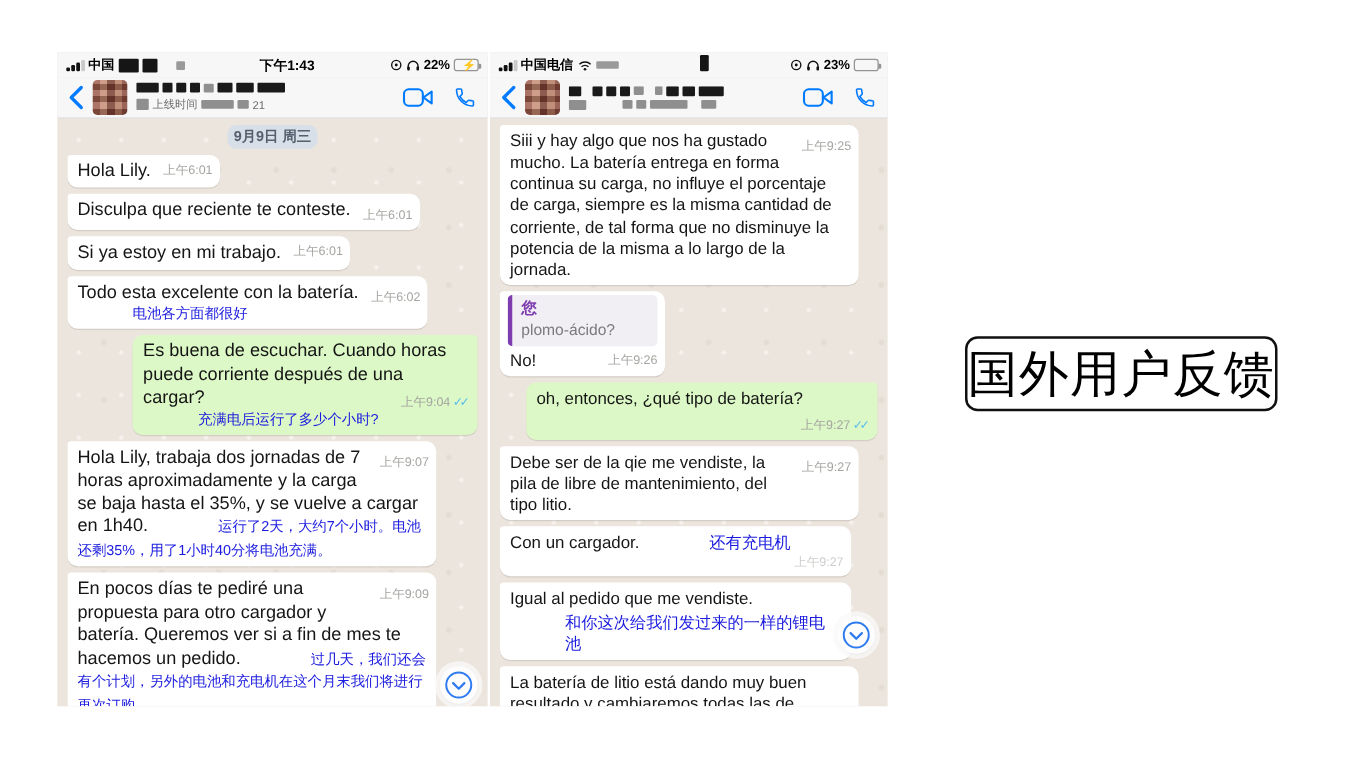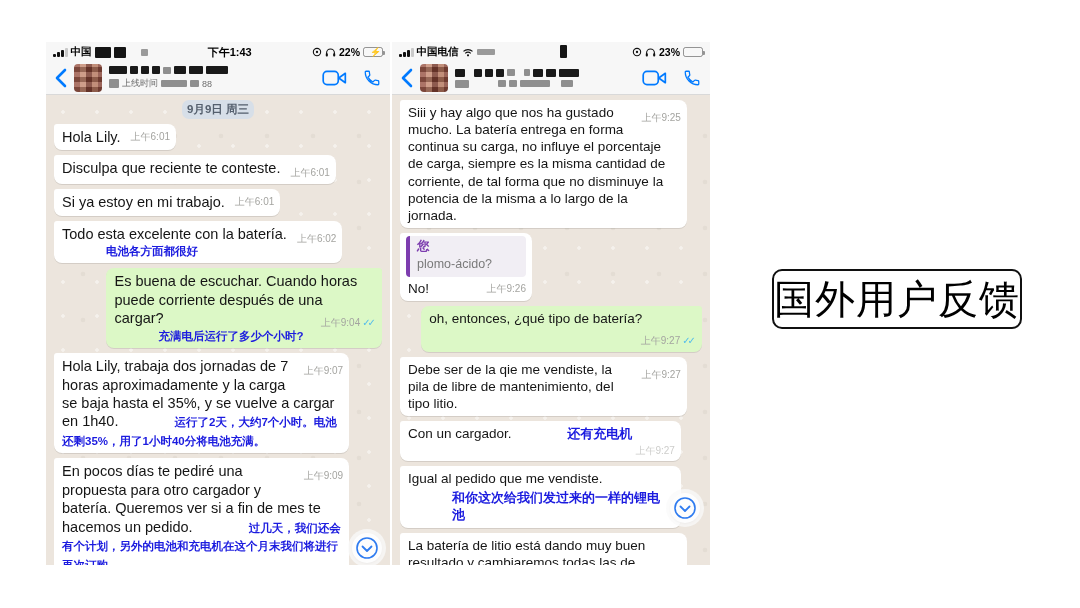--- a/index.html
+++ b/index.html
@@ -51,21 +51,21 @@
   .msg { position:relative; max-width:88%; border-radius:8px; padding:4px 8px 4px 8px; font-size:14.5px; line-height:1.27; color:#151515; box-shadow:0 1px 0.5px rgba(0,0,0,.10); display:flow-root; flex:0 0 auto; }
   #phone-right .msg { font-size:13.5px; max-width:93%; }
   .in  { background:#ffffff; align-self:flex-start; border-top-left-radius:3px; }
   .out { background:#dcf8c6; align-self:flex-end; border-top-right-radius:3px; }
 
   .meta { float:right; margin:8px -2px 0 10px; display:flex; align-items:center; gap:2px; white-space:nowrap; }
   .time { font-size:10px; color:#a4a4a0; }
   .time.faded { opacity:.55; }
   .ticks { font-size:10px; color:#53bdeb; letter-spacing:-3px; padding-right:3px; }
 
-  .ann { color:#1b1bdf; font-weight:bold; font-size:11.5px; line-height:1.35;padding-left:44px; }
+  .ann { color:#1b1bdf; font-weight:normal; font-size:11.5px; line-height:1.35;padding-left:44px; }
   .ann.block { display:block; margin-top:1px; }
   .ann.inline { display:inline; margin-left:8px; }
   .ann-overlay { position:relative; z-index:3; align-self:flex-end; max-width:99%; margin:-3px 2px -32px 0; color:#1b1bdf; font-weight:bold; font-size:11.5px; line-height:1.4; flex:0 0 auto; }
 
   .quote { border-left:4px solid #7d3daf; background:#f1eef4; border-radius:4px; padding:3px 7px 4px 7px; margin:-1px -2px 3px -2px; }
   .quote .qsender { color:#7d3daf; font-weight:bold; font-size:12.5px; display:block; }
   .quote .qtext { color:#7a7a7a; font-size:12.5px; }
 
   .scrollbtn { position:absolute; width:30px; height:30px; border-radius:50%; background:#fdfdfd; box-shadow:0 0 0 4px rgba(250,250,250,.75), 0 1px 2px rgba(0,0,0,.15); display:flex; align-items:center; justify-content:center; z-index:5; }
   #scroll-left { right:8px; bottom:2px; }
@@ -123,21 +123,21 @@
             <span class="blk g" style="width:8px"></span>
             <span class="blk" style="width:12px"></span>
             <span class="blk" style="width:14px"></span>
             <span class="blk" style="width:22px"></span>
         </div>
         <div class="presence">
           <span class="blk g" style="width:10px;height:9px"></span>
           <span>上线时间</span>
           <span class="blk g" style="width:26px"></span>
           <span class="blk g" style="width:9px"></span>
-          <span>88</span>
+          <span>21</span>
         </div>
       </div>
       <div class="hdr-icons">
         <svg width="25" height="16" viewBox="0 0 26 17">
             <rect x="1" y="1.5" width="16" height="14" rx="4" fill="none" stroke="#007aff" stroke-width="1.8"></rect>
             <path d="M17.5 8.5 L24.5 3.5 V13.5 Z" fill="none" stroke="#007aff" stroke-width="1.8" stroke-linejoin="round"></path>
           </svg>
         <svg width="18" height="18" viewBox="0 0 24 24">
             <path d="M6.62 10.79c1.44 2.83 3.76 5.14 6.59 6.59l2.2-2.21c.27-.27.67-.36 1.02-.24 1.12.37 2.33.57 3.57.57.55 0 1 .45 1 1V20c0 .55-.45 1-1 1-9.39 0-17-7.61-17-17 0-.55.45-1 1-1h3.5c.55 0 1 .45 1 1 0 1.25.2 2.45.57 3.57.11.35.03.74-.25 1.02l-2.2 2.2z" fill="none" stroke="#007aff" stroke-width="1.7"></path>
           </svg>

